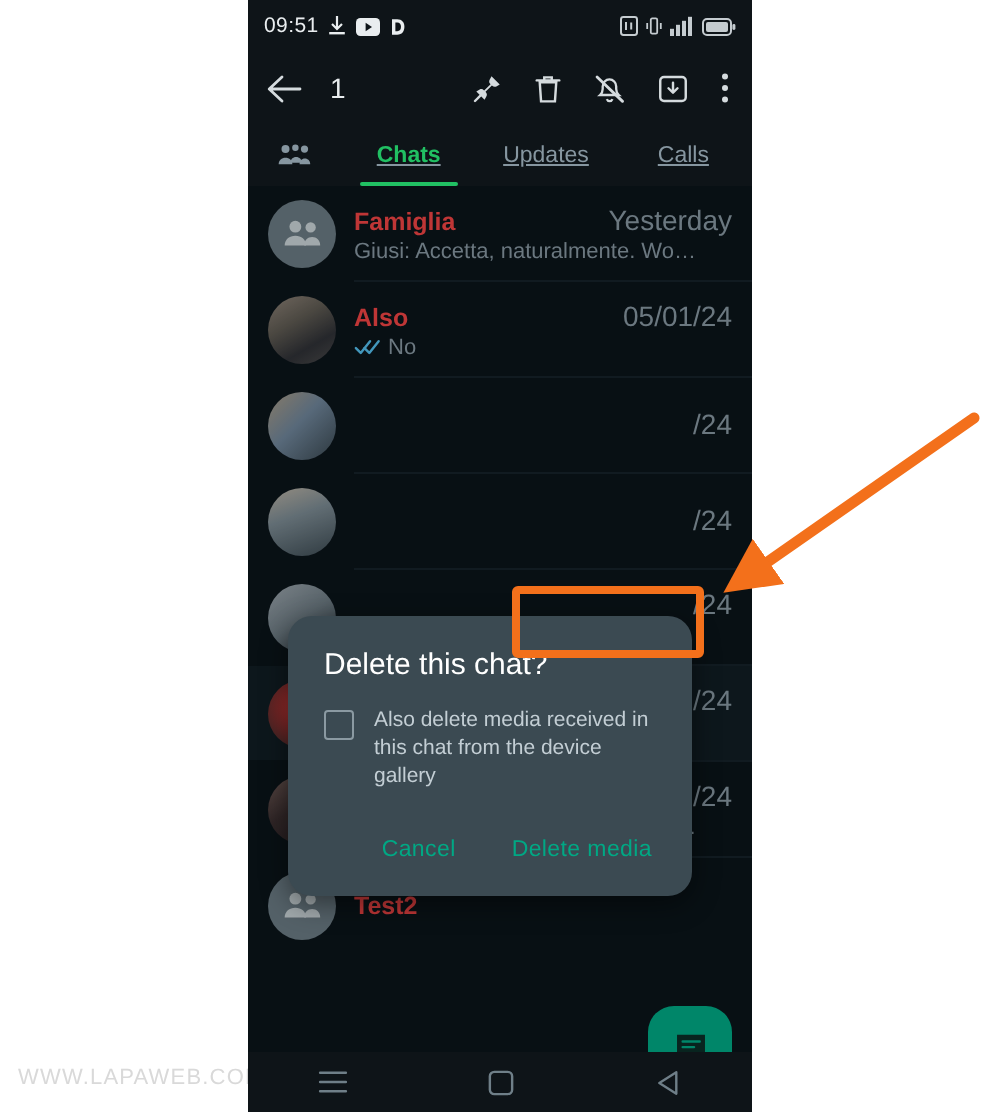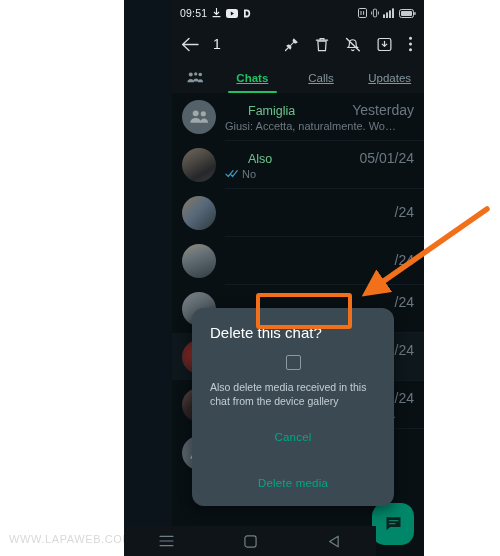--- a/index.html
+++ b/index.html
@@ -19,21 +19,20 @@
     color:#d9d9d9;font-family:"Liberation Sans",sans-serif;
     user-select:none;
   }
 
   
   .phone{
     position:absolute;left:124px;top:0;
     width:252px;height:556px;
     background:#0b141a;
     overflow:hidden;
-    padding-left:48px;
   }
 
   
   .statusbar{
     height:26px;display:flex;align-items:center;
     padding:0 8px;background:#0e1418;color:#e9edef;
     font-size:10px;
   }
   .sb-time{font-size:10.5px;letter-spacing:.2px;color:#e9edef;}
   .sb-left{display:flex;align-items:center;gap:5px;}
@@ -79,21 +78,21 @@
   }
   .av.group{background:#6a7a82;display:flex;align-items:center;justify-content:center;}
   .av-badge{
     position:absolute;right:-1px;bottom:-1px;
     width:14px;height:14px;border-radius:50%;
     background:#1da25a;border:1.5px solid #0b141a;
     display:flex;align-items:center;justify-content:center;
   }
   .meta{flex:1;min-width:0;}
   .ln1{display:flex;align-items:baseline;}
-  .nm{font-size:12.5px;color:#86efac;font-weight:normal;white-space:nowrap;overflow:hidden;margin-left:23px;}
+  .nm{font-size:12.5px;color:#ef4444;font-weight:bold;white-space:nowrap;overflow:hidden;}
   .dt{margin-left:auto;font-size:14px;color:#8696a0;padding-left:6px;white-space:nowrap;}
   .ln2{display:flex;align-items:center;gap:3px;margin-top:2px;}
   .msg{
     font-size:11px;color:#8696a0;white-space:nowrap;
     overflow:hidden;text-overflow:ellipsis;max-width:172px;
   }
   .divider{height:1px;background:#16222a;margin-left:53px;}
 
   
   .ph1{background:linear-gradient(150deg,#8d8277 0%,#5e5a52 38%,#2f3136 70%,#4a4a4a 100%);}
@@ -115,27 +114,27 @@
   .scrim{position:absolute;inset:0;background:rgba(0,0,0,0.20);}
   .dialog{
     position:absolute;left:20px;top:215px;width:202px;
     background:#3b4a52;border-radius:12px;
     box-shadow:0 4px 14px rgba(0,0,0,.45);
     padding:16px 0 6px 0;
   }
   .dlg-title{
     font-size:15px;color:#ffffff;padding:0 18px 12px 18px;
   }
-  .dlg-body{display:flex;gap:10px;padding:0 18px 6px 18px;align-items:center;flex-direction:column;}
+  .dlg-body{display:flex;gap:10px;padding:0 18px 6px 18px;align-items:flex-start;}
   .cbox{
     width:13px;height:13px;flex:0 0 13px;margin-top:2px;
     border:1.6px solid #8b9aa2;border-radius:2px;background:transparent;cursor:pointer;
   }
   .cb-label{font-size:10.5px;line-height:1.35;color:#c3ced4;}
-  .dlg-actions{display:flex;justify-content:flex-end;align-items:center;gap:20px;padding:10px 8px 4px 8px;flex-direction:column;}
+  .dlg-actions{display:flex;justify-content:flex-end;align-items:center;gap:4px;padding:10px 8px 4px 8px;}
   .dlg-btn{
     font-size:11.5px;color:#00a884;padding:7px 12px;
     border-radius:4px;cursor:pointer;letter-spacing:.2px;
   }
 
   
   .hl-box{
     position:absolute;left:256px;top:293px;width:96px;height:36px;
     border:4px solid #f3701b;border-radius:3px;box-sizing:border-box;
     pointer-events:none;
@@ -249,24 +248,24 @@
             <circle cx="15" cy="3.4" r="1.9" fill="#8696a0"></circle>
             <path d="M1.4 11.4c0-2 1.6-3.4 3.6-3.4s3.6 1.4 3.6 3.4z" fill="#8696a0"></path>
             <path d="M7.6 10.6c0-1.8 1.3-3 3-3s3 1.2 3 3z" fill="#8696a0"></path>
             <path d="M12.4 11.4c0-1.8 1.2-3 2.8-3s2.8 1.2 2.8 3z" fill="#8696a0"></path>
           </svg>
       </div>
       <div class="tab active">
         <span>Chats</span>
       </div>
       <div class="tab">
+        <span>Updates</span>
+      </div>
+      <div class="tab">
         <span>Calls</span>
-      </div>
-      <div class="tab">
-        <span>Updates</span>
       </div>
     </div>
 
     <div class="list">
 
       <div class="row">
         <div class="av group">
           <svg width="21" height="15" viewBox="0 0 22 15">
               <circle cx="7" cy="4.2" r="3.1" fill="#c9d2d6"></circle>
               <circle cx="15" cy="4.6" r="2.7" fill="#c9d2d6"></circle>

